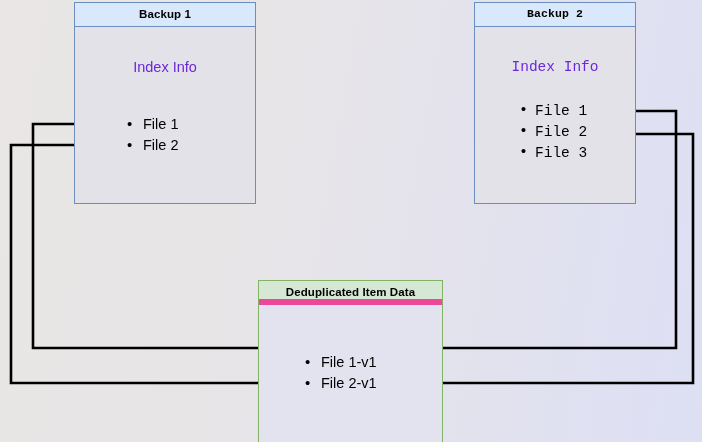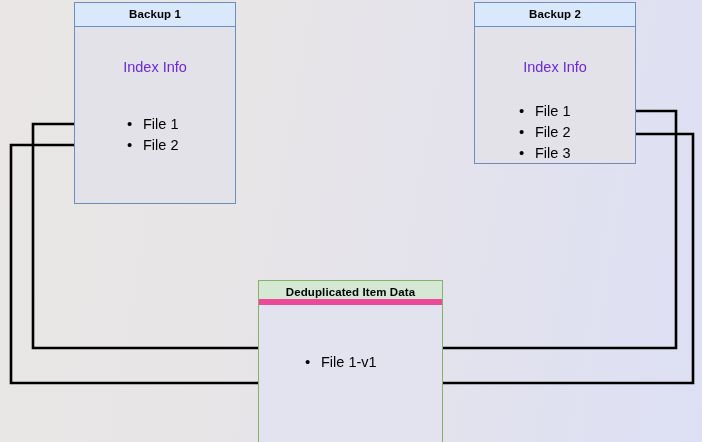--- a/index.html
+++ b/index.html
@@ -102,45 +102,46 @@
 
     <path d="M 119 124 L 33 124 L 33 348 L 300 348" fill="none" stroke="#000000" stroke-width="2.6" stroke-linejoin="miter" marker-end="url(#arrowR)"></path>
 
     <path d="M 119 145 L 11 145 L 11 383 L 300 383" fill="none" stroke="#000000" stroke-width="2.6" stroke-linejoin="miter" marker-end="url(#arrowR)"></path>
 
     <path d="M 599 111 L 676 111 L 676 348 L 393 348" fill="none" stroke="#000000" stroke-width="2.6" stroke-linejoin="miter" marker-end="url(#arrowL)"></path>
 
     <path d="M 599 134 L 693 134 L 693 383 L 393 383" fill="none" stroke="#000000" stroke-width="2.6" stroke-linejoin="miter" marker-end="url(#arrowL)"></path>
   </svg>
 
-  <div class="node" style="left:74px; top:2px; width:162px; height:202px;">
+  <div class="node" style="left:74px; top:2px; width:182px; height:202px;">
     <div class="node-header">Backup 1</div>
     <div class="node-body">
       <div class="body-title" style="top:32px;">Index Info</div>
       <ul class="file-list" style="left:52px; top:87px;">
         <li>File 1</li>
         <li>File 2</li>
       </ul>
     </div>
   </div>
 
-  <div class="node" style="left:474px; top:2px; width:162px; height:162px;">
+  <div class="node" style="left:474px; top:2px; width:162px; height:202px;font-family:Liberation Mono, monospace;">
     <div class="node-header">Backup 2</div>
     <div class="node-body">
       <div class="body-title" style="top:32px;">Index Info</div>
       <ul class="file-list" style="left:44px; top:74px;">
         <li>File 1</li>
         <li>File 2</li>
         <li>File 3</li>
       </ul>
     </div>
   </div>
 
   <div class="node node-green" style="left:258px; top:280px; width:185px; height:170px;">
     <div class="node-header node-header-green">Deduplicated Item Data</div>
     <div class="node-body">
       <ul class="file-list" style="left:46px; top:47px;">
         <li>File 1-v1</li>
+        <li>File 2-v1</li>
       </ul>
     </div>
   </div>
 
 </div>
 
 </body></html>

